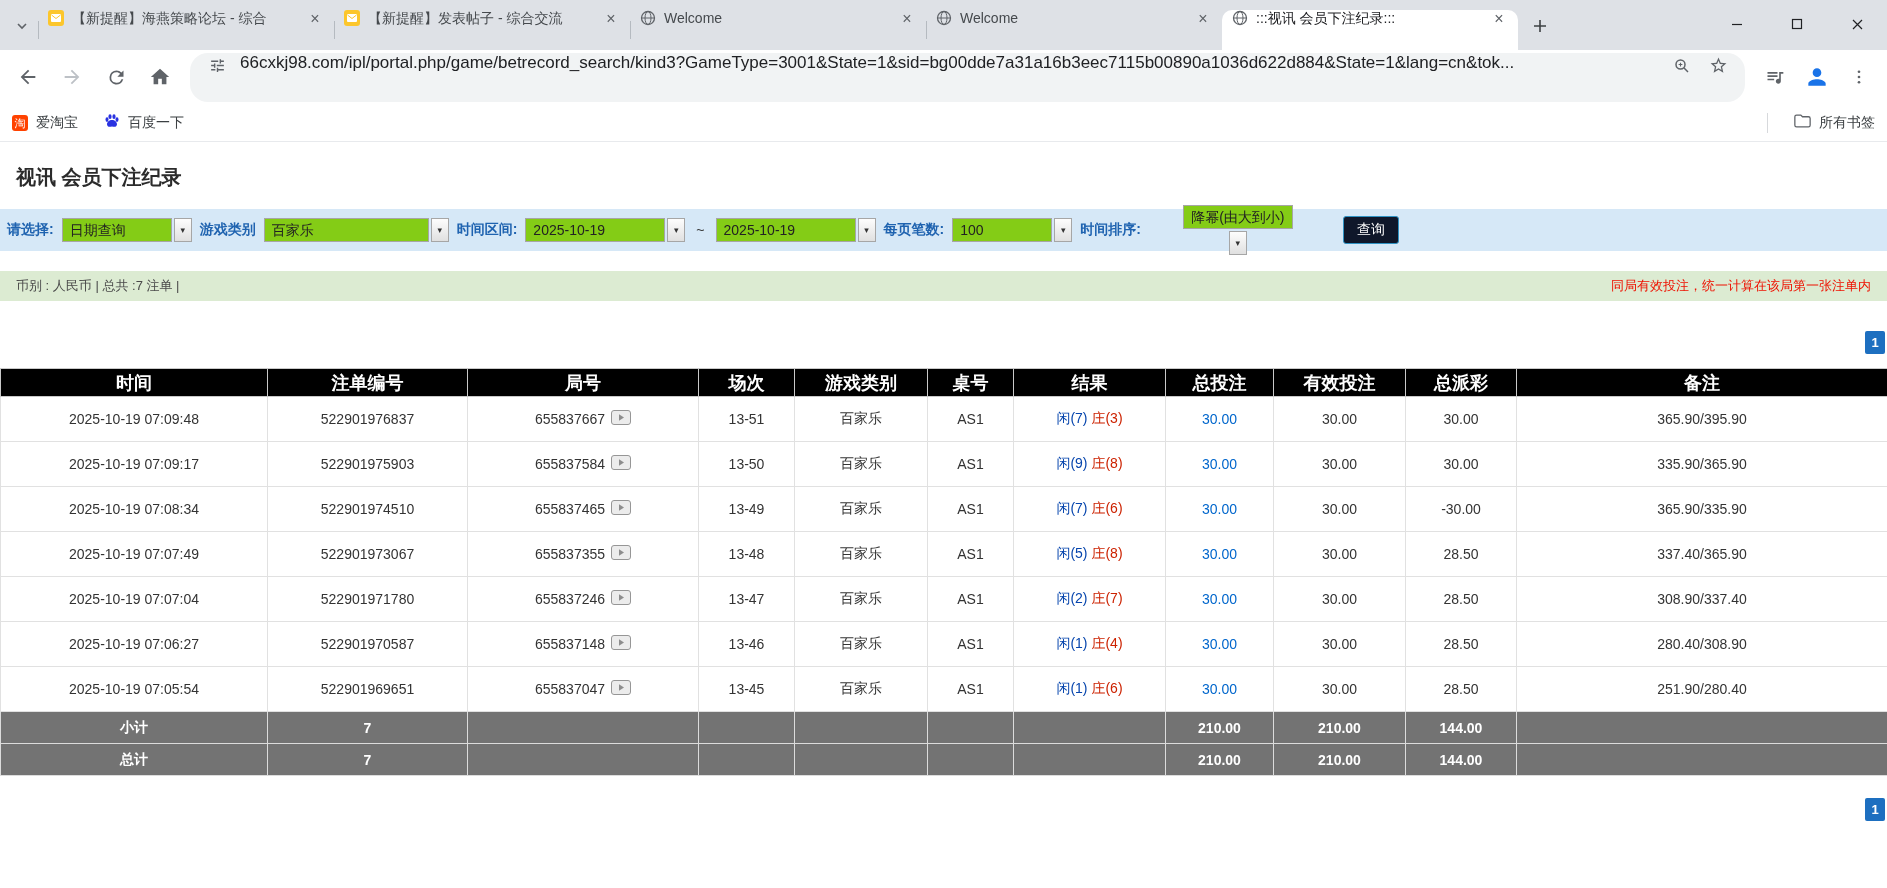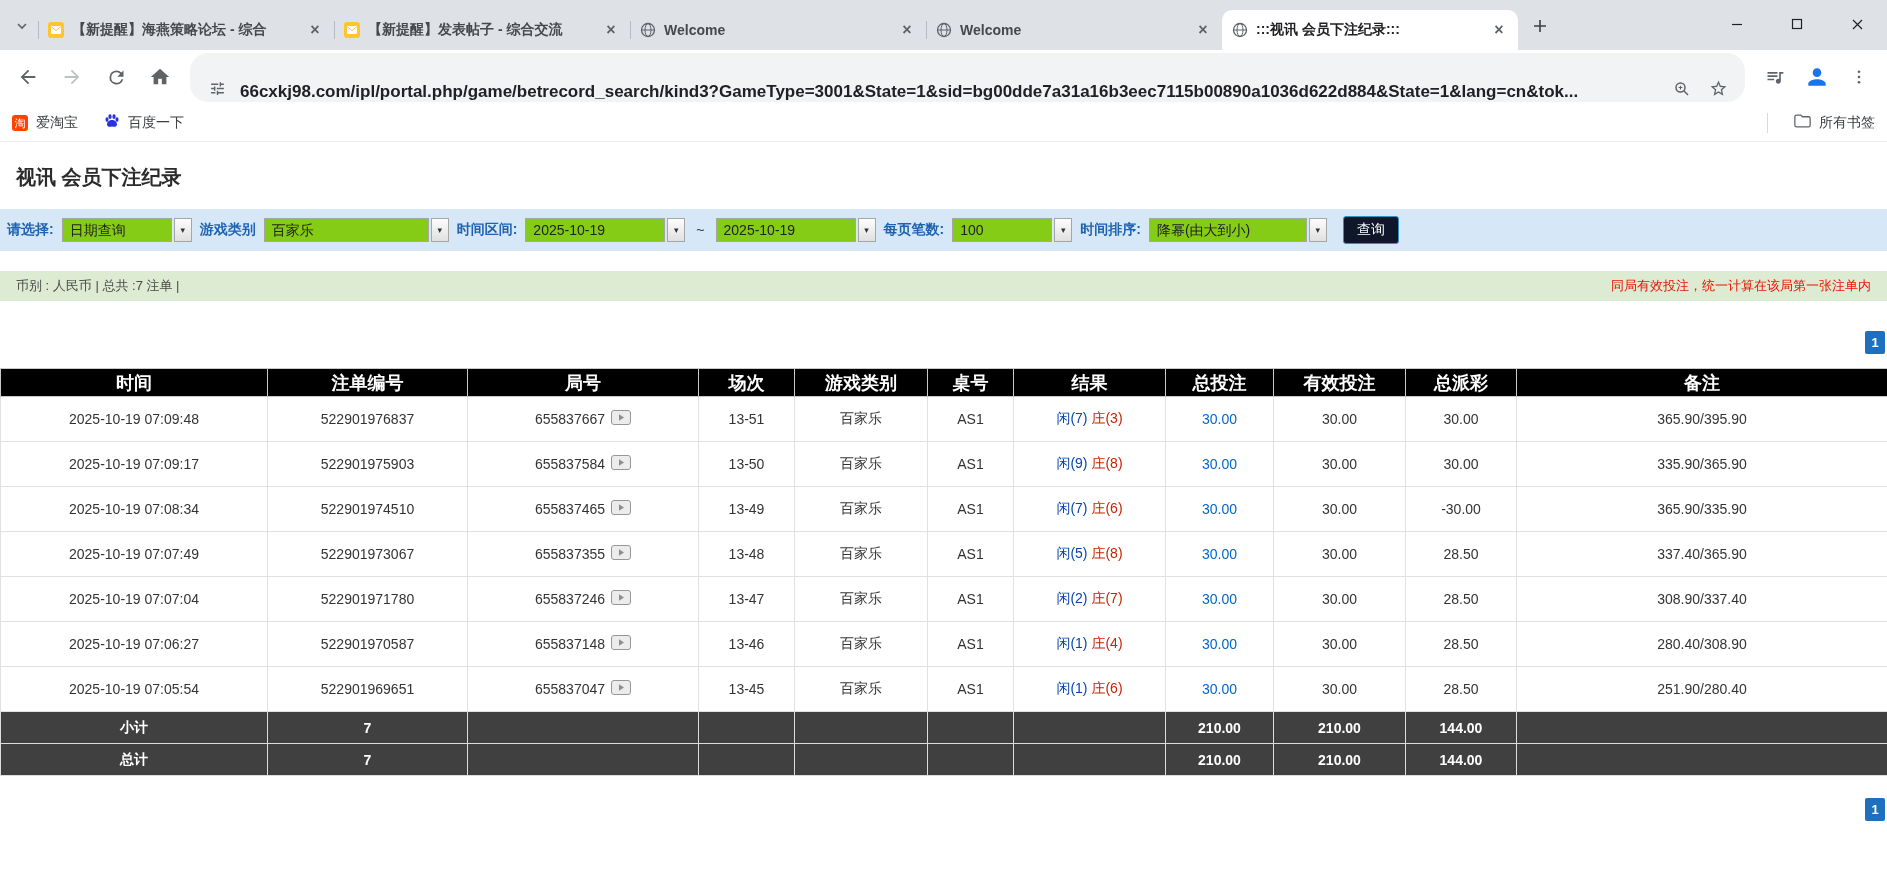--- a/index.html
+++ b/index.html
@@ -3,71 +3,71 @@
 <meta charset="utf-8">
 <style>
   * { box-sizing: border-box; margin: 0; padding: 0; }
   html, body { width: 1887px; height: 888px; overflow: hidden; }
   body { font-family: "Liberation Sans", "DejaVu Sans", sans-serif; background: #fff; }
   .window { width: 1887px; height: 888px; background: #fff; }
 
   
   .tabstrip { height: 50px; background: #dee1e6; display: flex; align-items: flex-end; }
   .tab-search { width: 28px; height: 28px; margin: 0 2px 10px 8px; display: flex; align-items: center; justify-content: center; border-radius: 50%; color: #5f6368; flex: 0 0 auto; }
-  .tab { width: 296px; height: 40px; border-radius: 10px 10px 0 0; display: flex; align-items: center; gap: 8px; padding: 0 10px; font-size: 14px; color: #45494d; position: relative; flex: 0 0 auto; min-width: 0; font-weight: bold; }
+  .tab { width: 296px; height: 40px; border-radius: 10px 10px 0 0; display: flex; align-items: flex-start; gap: 8px; padding: 0 10px; font-size: 14px; color: #45494d; position: relative; flex: 0 0 auto; min-width: 0; }
   .tab:not(.active):not(:first-of-type)::before { content: ""; position: absolute; left: 0; top: 11px; bottom: 11px; width: 1px; background: #9aa0a6; opacity: .6; }
   .tab.active { background: #fff; color: #202124; }
   .fav { width: 16px; height: 16px; flex: 0 0 auto; display: flex; align-items: center; justify-content: center; }
   .fav.mail { background: #fcc62c; border-radius: 3px; }
   .tab-title { flex: 1; overflow: hidden; white-space: nowrap; }
   .tab-close { width: 18px; height: 18px; flex: 0 0 auto; display: flex; align-items: center; justify-content: center; border-radius: 50%; font-size: 16px; color: #5f6368; }
   .newtab { width: 28px; height: 28px; margin: 0 0 10px 8px; display: flex; align-items: center; justify-content: center; border-radius: 50%; color: #3c4043; flex: 0 0 auto; }
   .wincontrols { margin-left: auto; display: flex; align-self: flex-start; }
   .winbtn { width: 60px; height: 48px; display: flex; align-items: center; justify-content: center; color: #202124; }
 
   
   .toolbar { height: 54px; background: #fff; display: flex; align-items: center; padding: 0 8px; gap: 4px; }
   .navbtn { width: 40px; height: 40px; border-radius: 50%; display: flex; align-items: center; justify-content: center; color: #5f6368; flex: 0 0 auto; }
   .navbtn.disabled { color: #bdc1c6; }
-  .omnibox { flex: 1; height: 49px; background: #f1f3f4; border-radius: 18px; display: flex; align-items: flex-end; padding: 0 14px; gap: 10px; margin: 0 6px; min-width: 0; font-weight: bold; }
+  .omnibox { flex: 1; height: 49px; background: #f1f3f4; border-radius: 18px; display: flex; align-items: flex-start; padding: 0 14px; gap: 10px; margin: 0 6px; min-width: 0; }
   .url { flex: 1; font-size: 17px; color: #202124; white-space: nowrap; overflow: hidden; }
   .ombtn { width: 26px; height: 26px; display: flex; align-items: center; justify-content: center; color: #5f6368; flex: 0 0 auto; }
   .avatar { width: 36px; height: 36px; border-radius: 50%; display: flex; align-items: center; justify-content: center; flex: 0 0 auto; }
 
   
   .bookmarksbar { height: 38px; background: #fff; border-bottom: 1px solid #e8eaed; display: flex; align-items: center; padding: 0 12px; gap: 26px; font-size: 14px; color: #3c4043; }
   .bm { display: flex; align-items: center; gap: 8px; white-space: nowrap; }
   .bm-ico { width: 16px; height: 16px; border-radius: 3px; color: #fff; font-size: 11px; line-height: 16px; text-align: center; flex: 0 0 auto; }
   .bm-ico.taobao { background: #ff4200; }
   .bm-spacer { flex: 1; }
   .bm-sep { width: 1px; height: 20px; background: #d7d9dc; }
 
   
   .content h1 { margin: 22px 0 18px 16px; font-size: 20px; font-weight: 700; color: #2b2b2b; }
   .filterbar { height: 42px; background: #d6e8f7; display: flex; align-items: center; padding: 0 7px; gap: 8px; font-size: 14px; }
   .flabel { color: #1f63b0; font-weight: bold; white-space: nowrap; }
   .combo { display: flex; align-items: center; gap: 2px; flex: 0 0 auto; }
   .combo-val { height: 24px; line-height: 22px; background: #84cc16; border: 1px solid #a6a6a6; padding: 0 7px; font-size: 14px; color: #222; flex: 1; overflow: hidden; white-space: nowrap; }
   .combo-arrow { width: 18px; height: 24px; border: 1px solid #a6a6a6; background: linear-gradient(#fdfdfd, #e0e0e0); display: flex; align-items: center; justify-content: center; font-size: 9px; color: #333; flex: 0 0 auto; }
-  .w130 { width: 130px; } .w185 { width: 185px; } .w160 { width: 160px; border-radius: 10px; } .w100 { width: 120px; } .w178 { width: 178px; }
+  .w130 { width: 130px; } .w185 { width: 185px; } .w160 { width: 160px; border-radius: 10px; } .w100 { width: 120px; } .w178 { width: 178px; flex-direction: column; }
   .tilde { color: #333; margin: 0 3px; }
   .querybtn { height: 28px; padding: 0 13px; margin-left: 8px; background: #0f172a; border: 1px solid #2f93c4; border-radius: 3px; color: #fff; font-size: 14px; font-family: inherit; cursor: pointer; }
 
   .greenbar { height: 30px; margin-top: 20px; background: #dcebd2; display: flex; align-items: center; justify-content: space-between; padding: 0 16px; font-size: 13px; color: #4a4a4a; }
   .sum-right { color: #ee1100; }
 
   .pagerow { display: flex; justify-content: flex-end; padding-right: 2px; }
   .pagerow.top { margin-top: 30px; margin-bottom: 14px; }
   .pagerow.bottom { margin-top: 22px; }
   .pagebtn { min-width: 20px; height: 23px; padding: 0 6px; background: #1d6fc0; color: #fff; font-size: 13px; font-weight: bold; display: flex; align-items: center; justify-content: center; border-radius: 2px; cursor: pointer; }
 
   table.bets { width: 100%; border-collapse: collapse; table-layout: fixed; }
   table.bets th { background: #000; color: #fff; font-size: 18px; font-weight: bold; height: 28px; border: 1px solid #c9c9c9; }
   table.bets td { height: 45px; text-align: center; font-size: 14px; color: #333; border: 1px solid #e1e1e1; background: #fff; overflow: hidden; white-space: nowrap; }
-  tr.gray td { background: #404040; color: #fff; font-weight: bold; height: 32px; border-color: #dcdcdc; }
+  tr.gray td { background: #737373; color: #fff; font-weight: bold; height: 32px; border-color: #dcdcdc; }
   .res-p { color: #0645ad; } .res-b { color: #cc2200; }
   .betlink { color: #0066cc; cursor: pointer; }
   td.neg { color: #e60000; }
   .vidicon { margin-left: 6px; vertical-align: middle; display: inline-block; cursor: pointer; }
   .round-num { vertical-align: middle; }
 </style>
 </head>
 <body>
 
 <div class="window">

